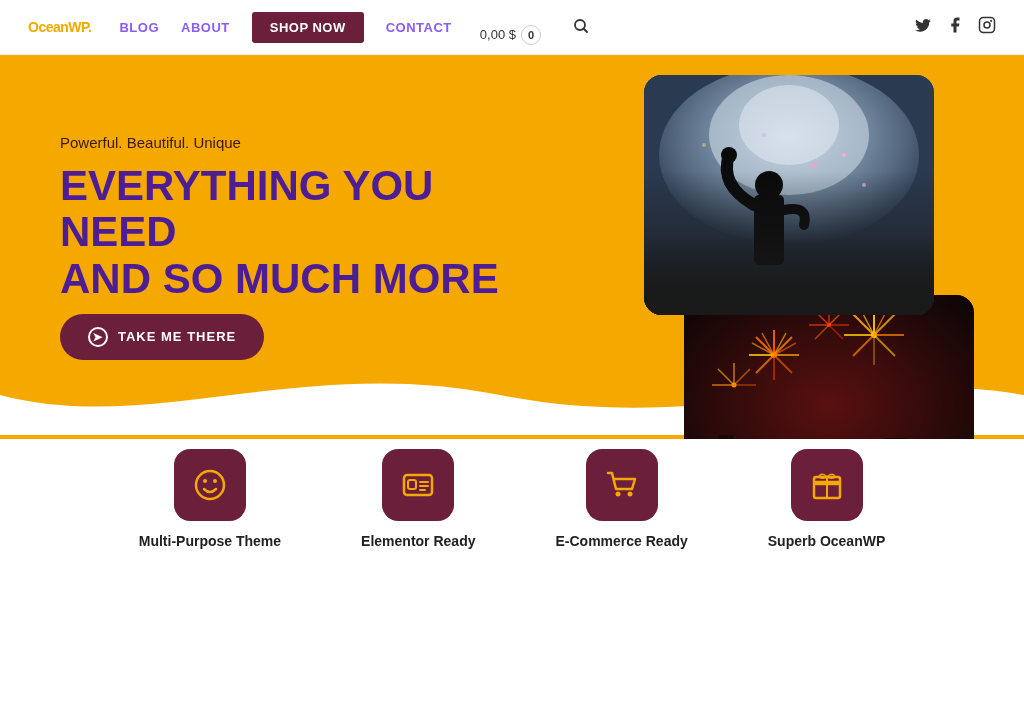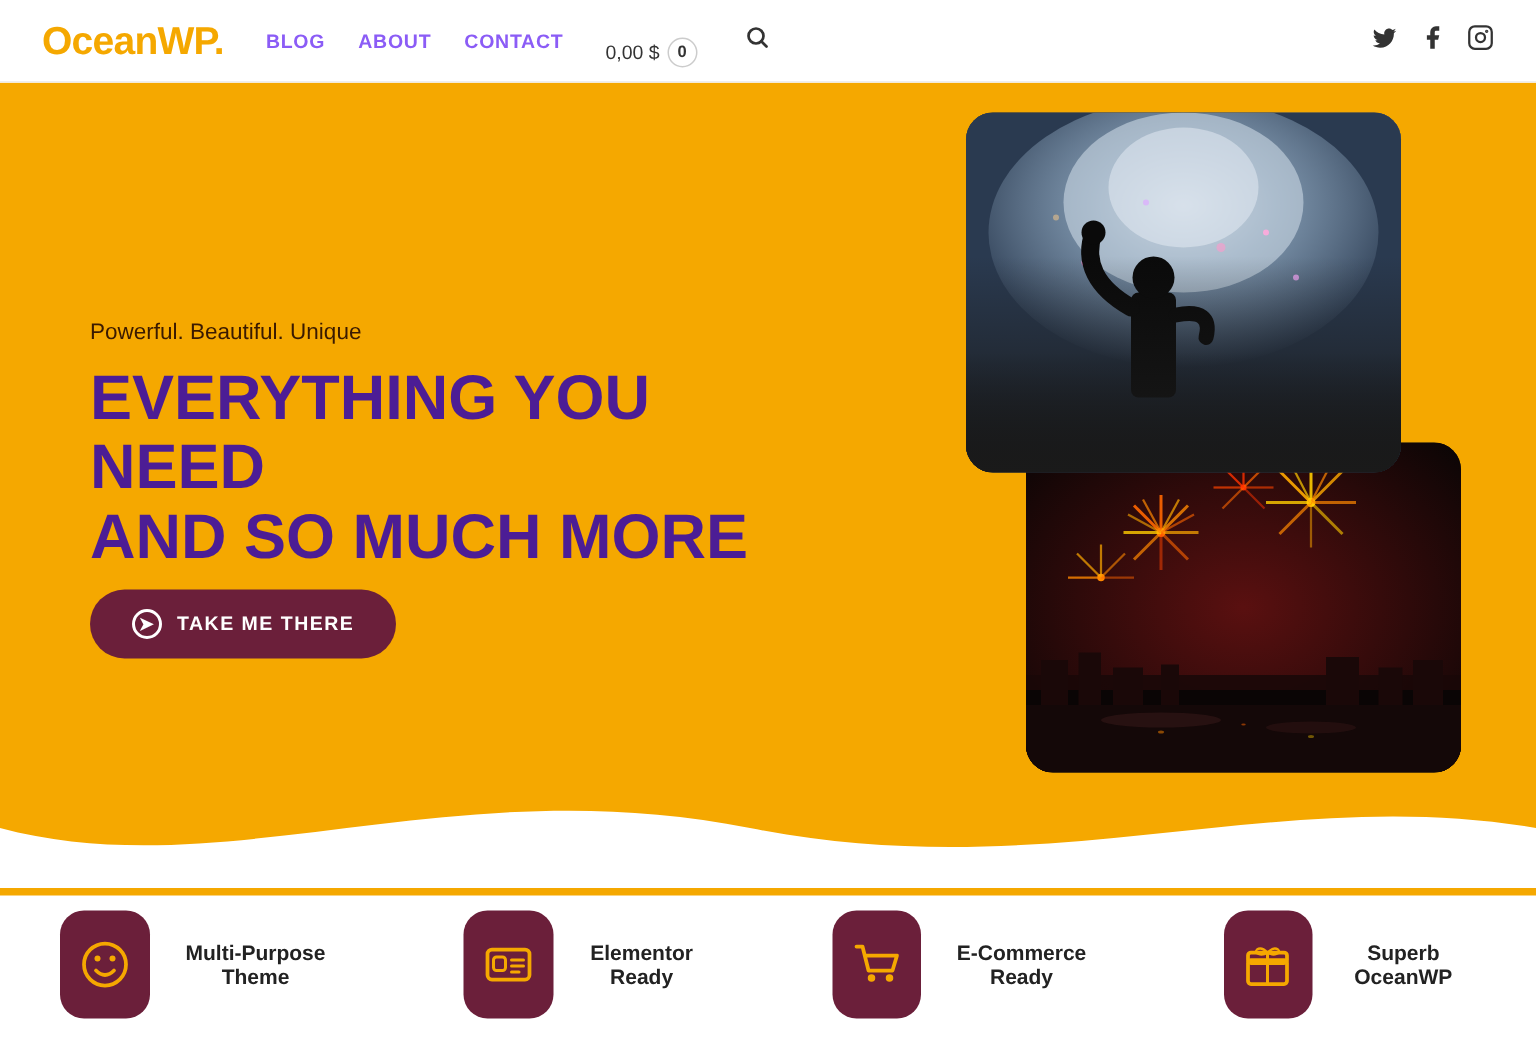--- a/index.html
+++ b/index.html
@@ -11,21 +11,21 @@
       align-items: center;
       justify-content: space-between;
       padding: 0 28px;
       height: 55px;
       background: #fff;
       border-bottom: 1px solid #eee;
       position: relative;
       z-index: 10;
     }
     .navbar-left { display: flex; align-items: center; gap: 28px; }
-    .logo { font-size: 26px; font-weight: 700; color: #222; letter-spacing: -0.5px; }
+    .logo { font-size: 14px; font-weight: 700; color: #222; letter-spacing: -0.5px; }
     .logo span { color: #f5a800; }
     .nav-links { display: flex; align-items: center; gap: 22px; }
     .nav-link { font-size: 13px; font-weight: 600; color: #8b5cf6; text-transform: uppercase; letter-spacing: 0.5px; cursor: pointer; text-decoration: none; }
     .nav-link.active {
       background: #6b1f3a;
       color: #fff;
       padding: 8px 18px;
       border-radius: 3px;
     }
     .cart-area { display: flex; align-items: center; gap: 5px; font-size: 13px; color: #333; cursor: pointer; margin-top: 15px; }
@@ -38,21 +38,21 @@
       font-size: 11px; font-weight: 700;
     }
     .search-icon-btn { cursor: pointer; color: #333; font-size: 15px; margin-left: 4px; }
     .navbar-right { display: flex; align-items: center; gap: 14px; }
     .social-icon { font-size: 16px; color: #333; cursor: pointer; }
 
     
     .hero {
       background: #f5a800;
       position: relative;
-      height: 542px;
+      height: 384px;
       overflow: hidden;
       display: flex;
       align-items: center;
       padding: 0 60px;
     }
     .hero-content {
       max-width: 440px;
       z-index: 2;
     }
     .hero-subtitle {
@@ -135,21 +135,21 @@
     
     .features {
       background: #fff;
       padding: 10px 40px 20px;
       display: flex;
       justify-content: center;
       gap: 80px;
     }
     .feature-item {
       display: flex;
-      flex-direction: row;
+      flex-direction: column;
       align-items: center;
       gap: 12px;
     }
     .feature-icon-box {
       width: 72px; height: 72px;
       background: #6b1f3a;
       border-radius: 16px;
       display: flex; align-items: center; justify-content: center;
       font-size: 30px;
       color: #f5a800;
@@ -171,20 +171,21 @@
 <body>
 
 <nav class="navbar">
   <div class="navbar-left">
     <div class="logo">
       <span>OceanWP</span><span style="color:#f5a800;">.</span>
     </div>
     <nav class="nav-links">
       <a class="nav-link">BLOG</a>
       <a class="nav-link">ABOUT</a>
+      <a class="nav-link active">SHOP NOW</a>
       <a class="nav-link">CONTACT</a>
     </nav>
     <div class="cart-area">
       <span>0,00 $</span>
       <div class="cart-badge">
         <span>0</span>
       </div>
     </div>
     <div class="search-icon-btn">
       <svg width="16" height="16" viewBox="0 0 16 16" fill="none" xmlns="http://www.w3.org/2000/svg">

